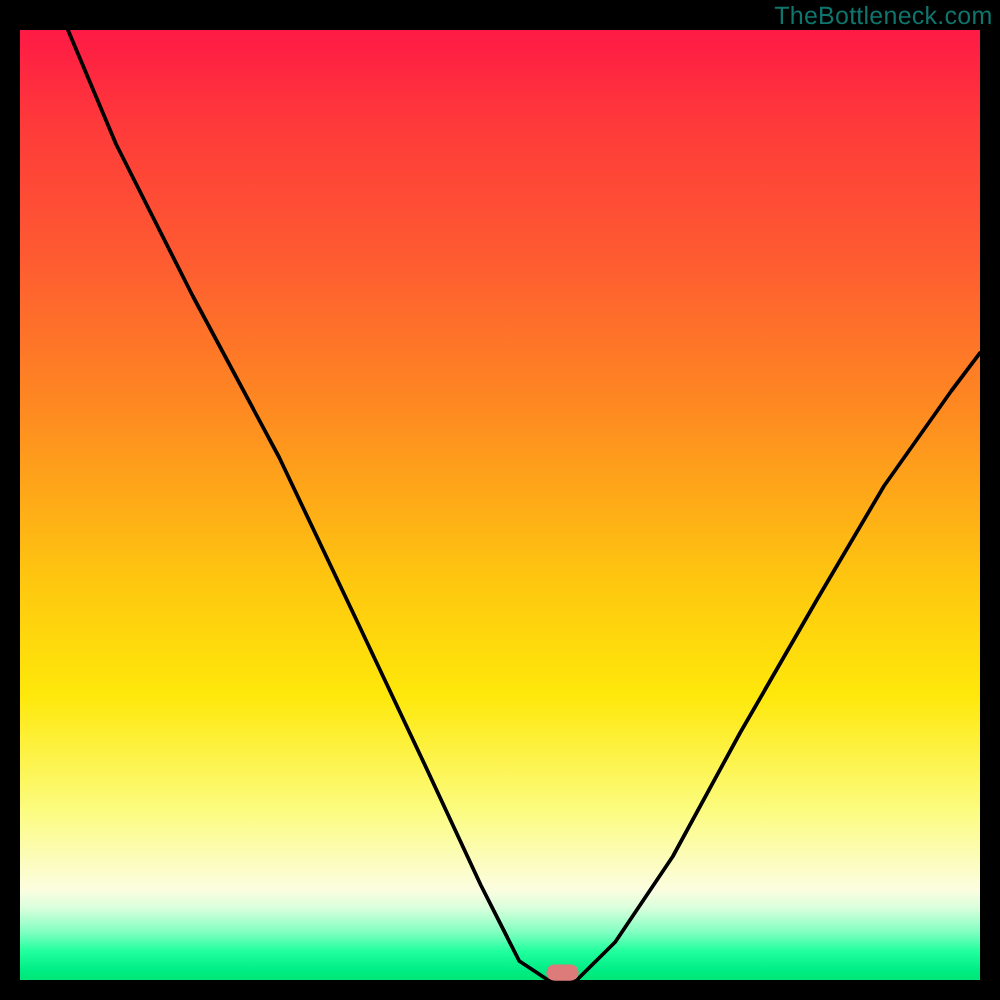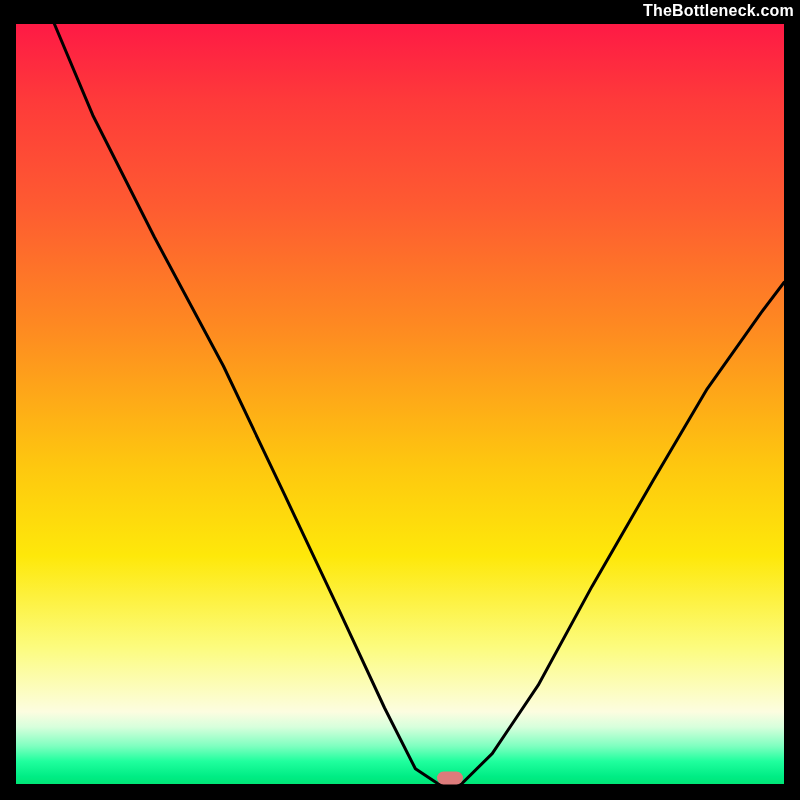--- a/index.html
+++ b/index.html
@@ -13,23 +13,23 @@
   }
   .wrap {
     position: relative;
     width: 800px;
     height: 800px;
   }
   .watermark {
     position: absolute;
     top: 2px;
     right: 6px;
-    color: #ffffff;
-    font-size: 16px;
-    font-weight: 700;
+    color: #0f766e;
+    font-size: 20px;
+    font-weight: 400;
     letter-spacing: 0.2px;
     z-index: 3;
     user-select: none;
   }
   .plot-outer {
     position: absolute;
     left: 16px;
     top: 24px;
     width: 768px;
     height: 760px;

